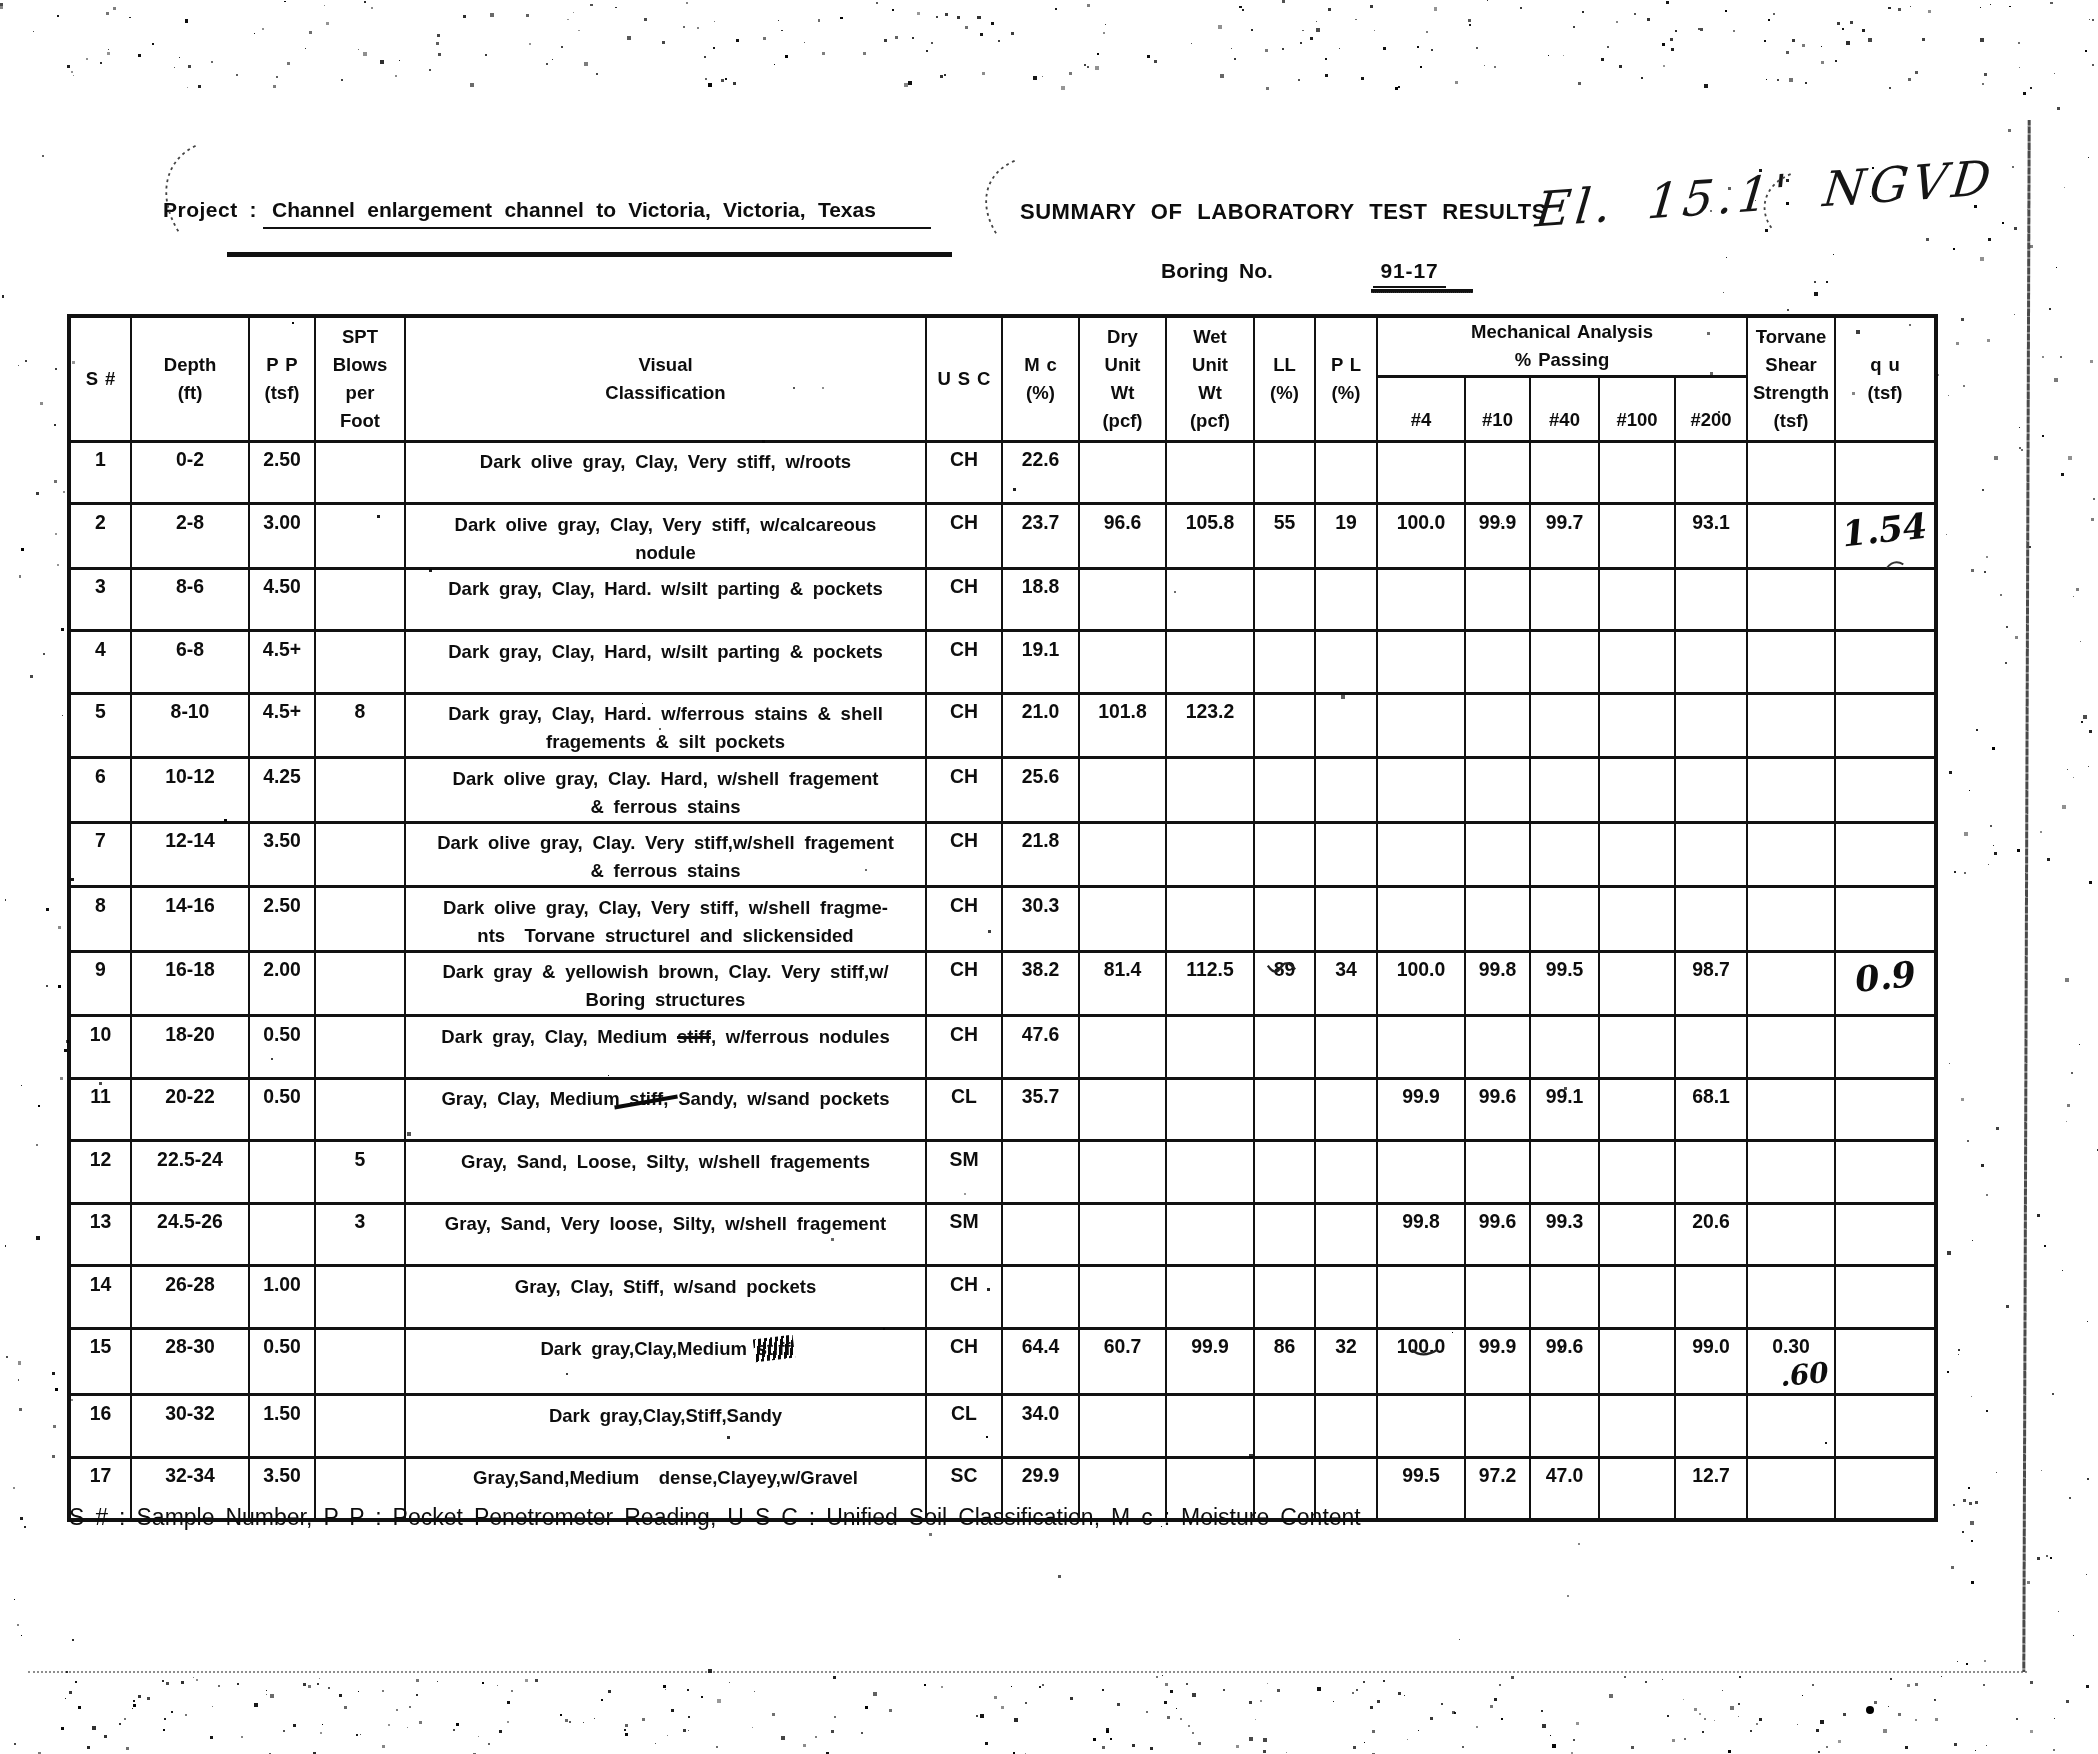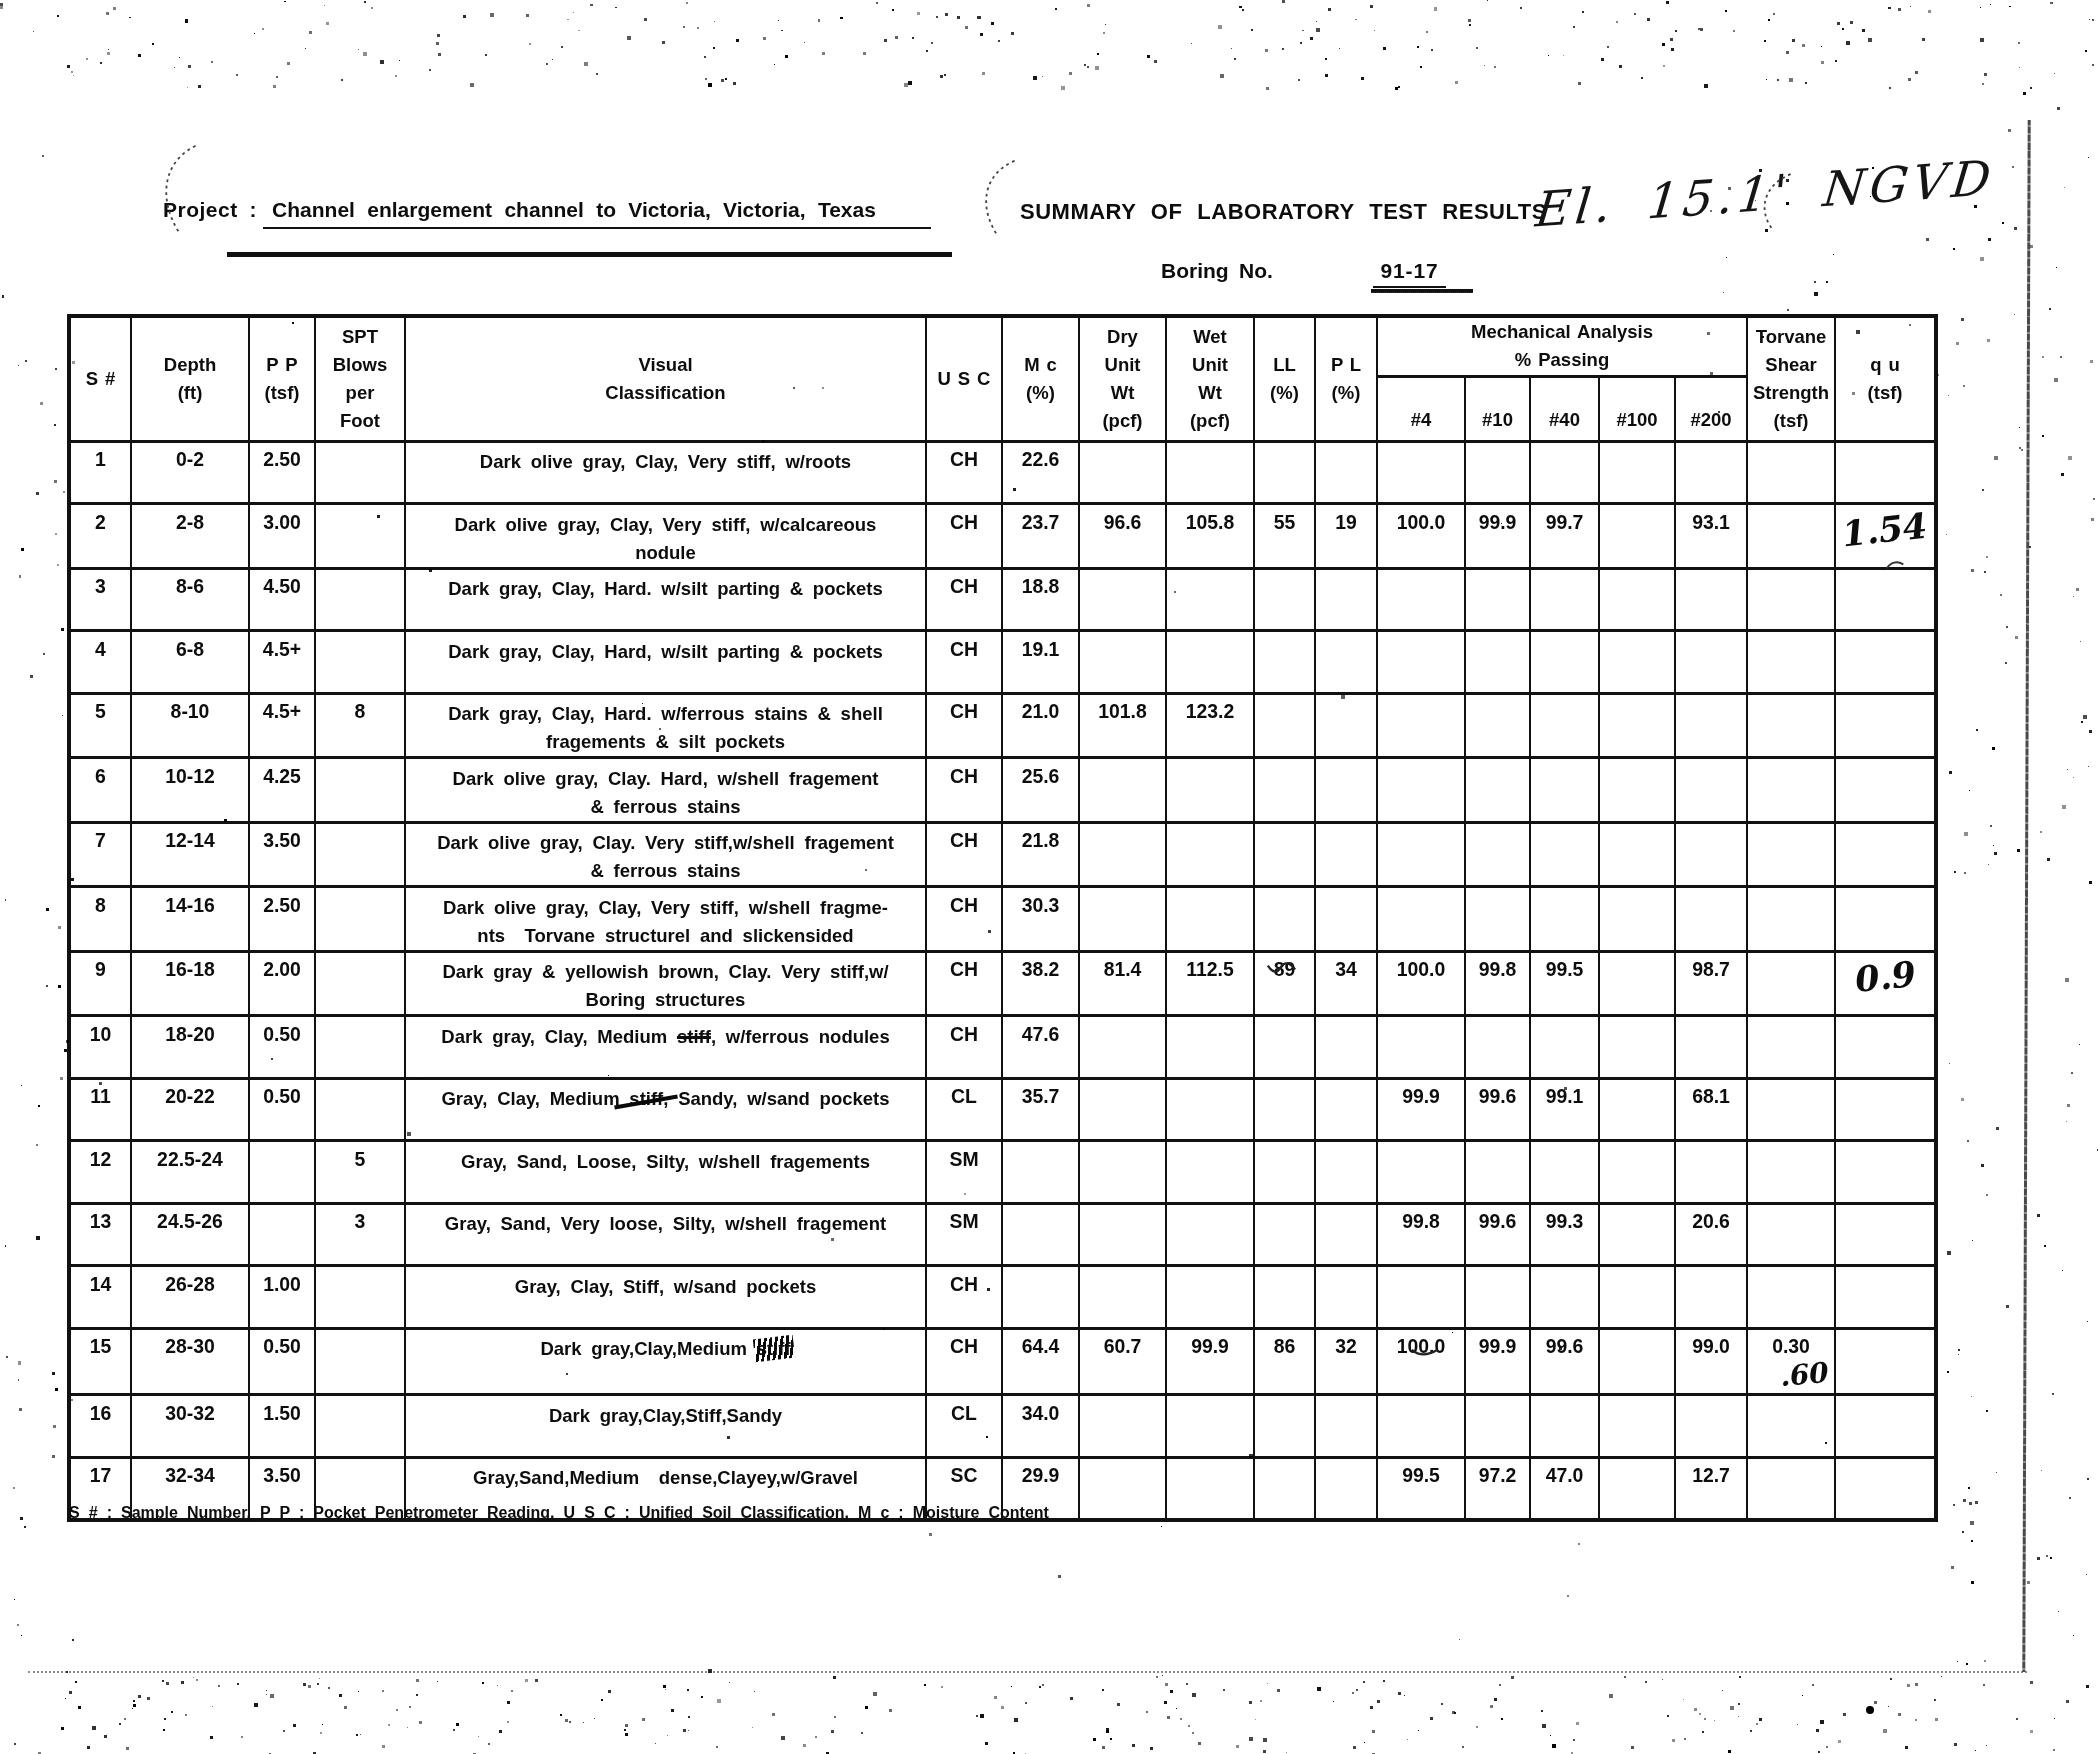--- a/index.html
+++ b/index.html
@@ -52,21 +52,21 @@
   .hand-cell{font-family:"DejaVu Serif",serif;font-style:italic;font-size:35px;font-weight:600;
              display:inline-block;transform:rotate(-6deg);line-height:37px;}
   .torvane-hw{font-size:28px;margin:-1.8px 0 0 26px;transform:rotate(-5deg);}
   
   .artifact{position:absolute;}
   .fold-line{left:2025px;top:120px;width:2.8px;height:1552px;
              background:repeating-linear-gradient(#2a2a2a 0 4.6px,#777 4.6px 6.5px,#2a2a2a 6.5px 8.3px);
              transform:rotate(.2deg);opacity:.85;}
   .bottom-dotted{left:28px;top:1671px;width:1999px;height:0;border-top:2.8px dotted #444;opacity:.6;}
   .speck{position:absolute;background:#000;}
-  .footer-note{position:absolute;font-size:16px;font-weight:700;word-spacing:4.6px;white-space:nowrap;}
+  .footer-note{position:absolute;font-size:23px;font-weight:400;word-spacing:4.6px;white-space:nowrap;}
   .fn1{left:69px;top:1504px;}
   .fn2{left:69px;top:1534px;}
   svg.mark{position:absolute;overflow:visible;}
 </style>
 </head>
 <body>
 
 <div class="page">
 
   <div class="hdr-abs project-line"><span class="project-label">Project :</span> <span class="project-value">Channel enlargement channel to Victoria, Victoria, Texas</span></div>

